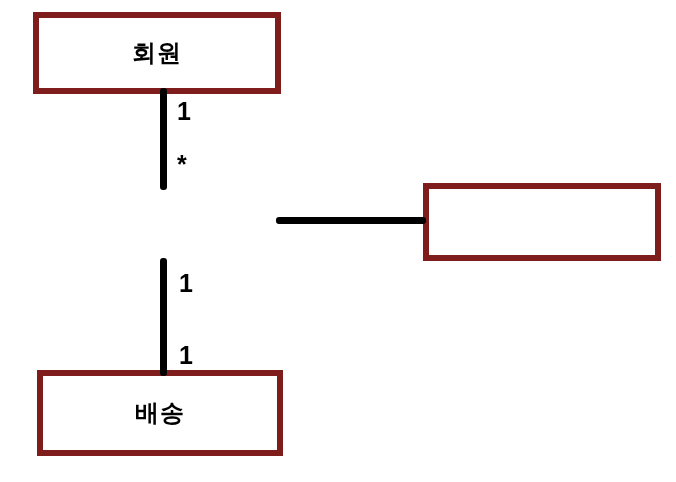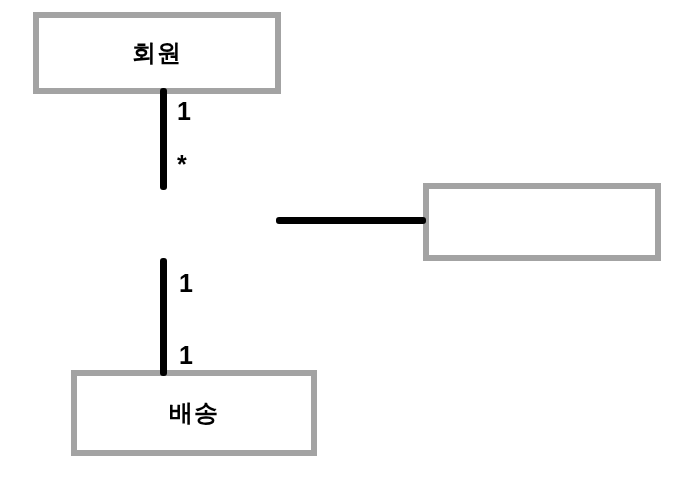--- a/index.html
+++ b/index.html
@@ -11,21 +11,21 @@
     position: relative;
     width: 676px;
     height: 482px;
     background: #ffffff;
     font-family: "Liberation Sans", "DejaVu Sans", sans-serif;
     overflow: hidden;
   }
   .entity-box {
     position: absolute;
     box-sizing: border-box;
-    border: 6px solid #a3a3a3;
+    border: 6px solid #7f1d1d;
     background: #ffffff;
     display: flex;
     align-items: center;
     justify-content: center;
   }
   .entity-label {
     font-size: 24px;
     font-weight: bold;
     color: #000000;
     letter-spacing: 1px;
@@ -39,21 +39,21 @@
     position: absolute;
     font-size: 25px;
     font-weight: bold;
     color: #000000;
     line-height: 1;
   }
   
   .box-member   { left: 33px;  top: 12px;  width: 248px; height: 82px; }
   .box-order    { left: 32px;  top: 183px; width: 247px; height: 80px; }
   .box-blank    { left: 423px; top: 183px; width: 238px; height: 78px; }
-  .box-delivery { left: 37px;  top: 370px; width: 246px; height: 86px; margin-left: 34px; }
+  .box-delivery { left: 37px;  top: 370px; width: 246px; height: 86px; }
   
   .vline-a { left: 160px; top: 88px;  width: 7px; height: 102px; }
   .vline-b { left: 160px; top: 258px; width: 7px; height: 118px; }
   .hline-c { left: 276px; top: 217px; width: 150px; height: 7px; }
   
   .mult-a-top    { left: 177px; top: 99px; }
   .mult-a-bottom { left: 177px; top: 152px; }
   .mult-b-top    { left: 179px; top: 271px; }
   .mult-b-bottom { left: 179px; top: 343px; }
 </style>

